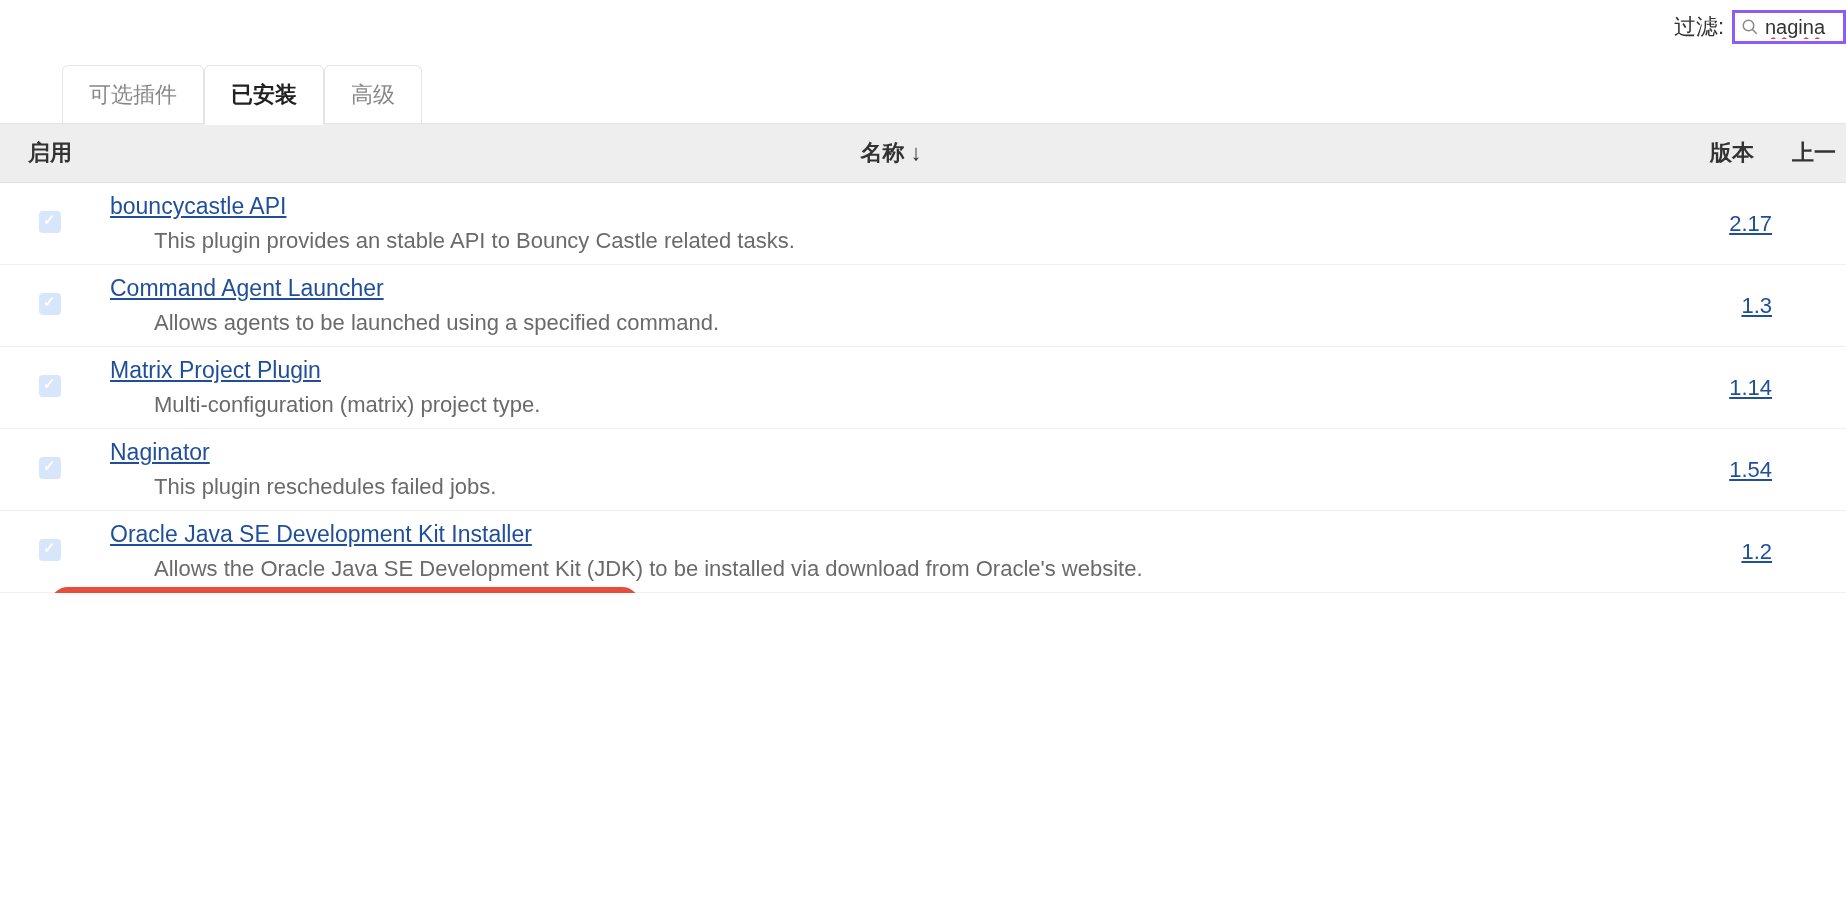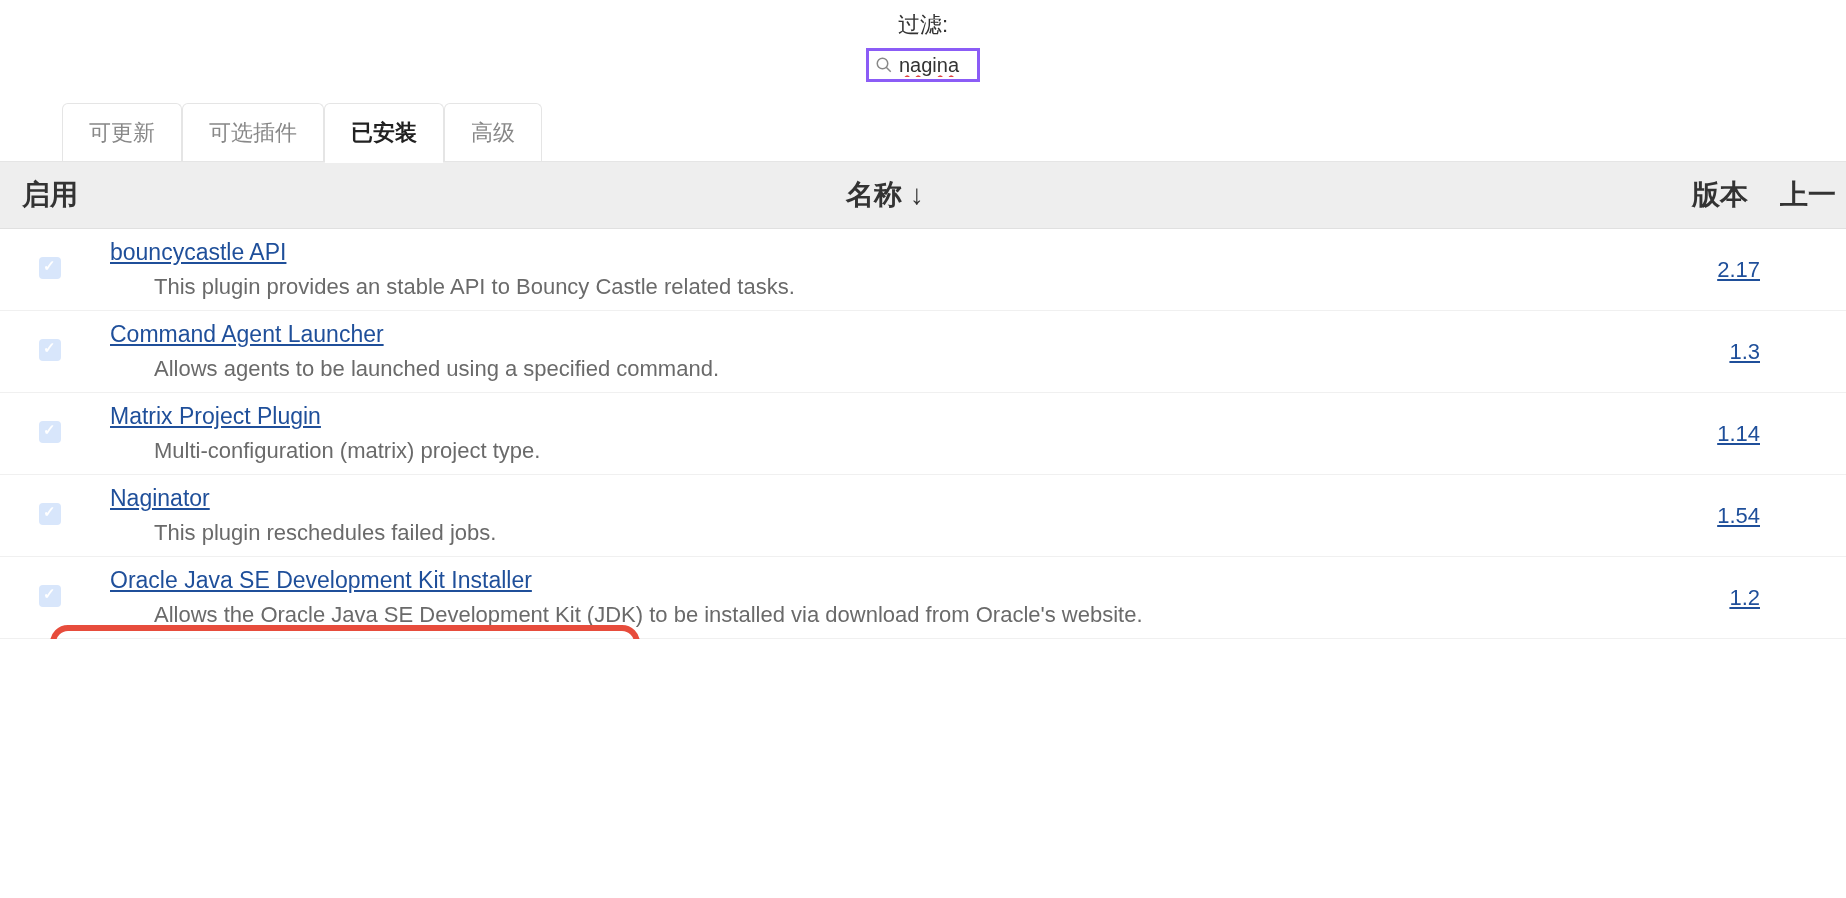--- a/index.html
+++ b/index.html
@@ -16,21 +16,20 @@
     .container {
       width: 1846px;
       padding-top: 0;
     }
     .filter-row {
       display: flex;
       justify-content: flex-end;
       align-items: center;
       padding: 10px 0 20px 0;
       gap: 8px;
-      flex-direction: column;
     }
     .filter-label {
       font-size: 22px;
       color: #333;
     }
     .filter-input-wrap {
       display: flex;
       align-items: center;
       border: 3px solid #8b5cf6;
       background: #fff;
@@ -77,21 +76,21 @@
     }
     .table {
       width: 100%;
       border-collapse: collapse;
       border-top: 1px solid #e5e5e5;
       margin-top: -1px;
     }
     .table thead th {
       background: #eeeeee;
       text-align: left;
-      font-size: 28px;
+      font-size: 22px;
       font-weight: 700;
       color: #333;
       padding: 14px 10px;
       border-bottom: 1px solid #e0e0e0;
     }
     .col-enable {
       width: 100px;
       text-align: center !important;
     }
     .col-name-head {
@@ -190,21 +189,20 @@
     <div class="filter-input-wrap">
       <svg class="search-icon" viewBox="0 0 24 24" fill="none" stroke="#888" stroke-width="2">
         <circle cx="10" cy="10" r="7"></circle>
         <line x1="21" y1="21" x2="15" y2="15"></line>
       </svg>
       <input class="filter-input" type="text" value="nagina" style="">
     </div>
   </div>
 
   <div class="tabs">
-    <div class="tab">可更新</div>
     <div class="tab">可选插件</div>
     <div class="tab active">已安装</div>
     <div class="tab">高级</div>
   </div>
 
   <div style="position:relative;">
     <table class="table">
       <thead>
         <tr>
           <th class="col-enable">启用</th>

